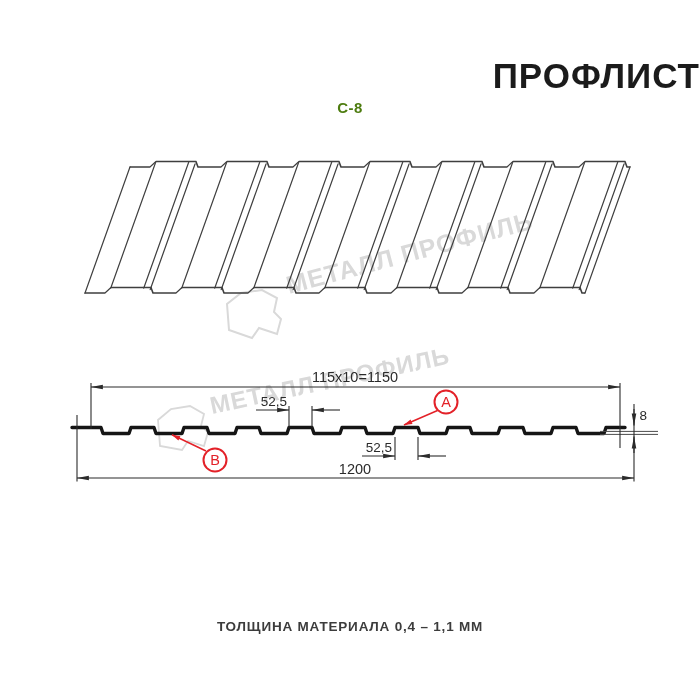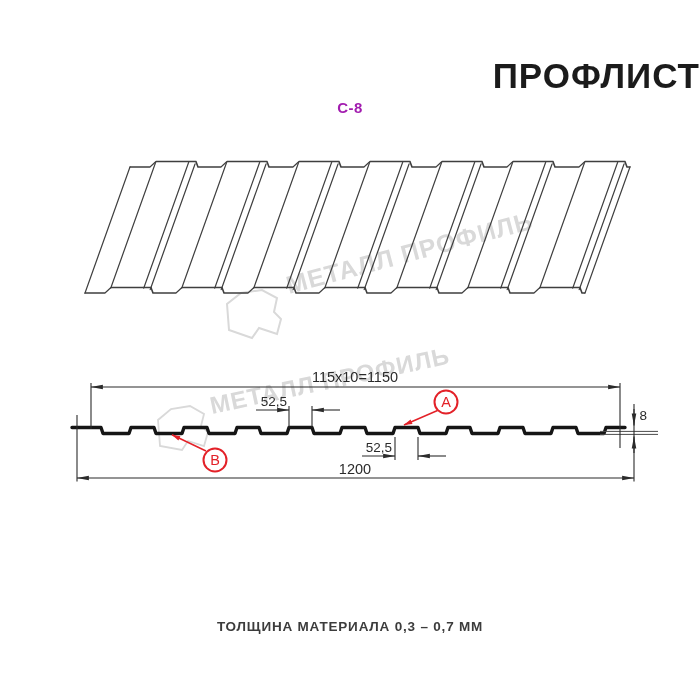--- a/index.html
+++ b/index.html
@@ -6,21 +6,21 @@
   body{
     width:700px;height:700px;position:relative;background:#ffffff;
     font-family:"Liberation Sans", sans-serif;overflow:hidden;
   }
   .title{
     position:absolute;left:0;top:56px;width:700px;text-align:right;
     font-size:35px;font-weight:bold;letter-spacing:1px;color:#1b1b1b;
   }
   .subtitle{
     position:absolute;left:0;top:99px;width:700px;text-align:center;
-    font-size:15px;font-weight:bold;letter-spacing:0.5px;color:#a21caf;
+    font-size:15px;font-weight:bold;letter-spacing:0.5px;color:#4d7c0f;
   }
   .footer-note{
     position:absolute;left:0;top:619px;width:700px;text-align:center;
     font-size:13.5px;font-weight:bold;letter-spacing:0.8px;color:#3c3c3c;
   }
   svg.drawing{position:absolute;left:0;top:0;}
   text.dim{font-family:"Liberation Sans",sans-serif;font-size:14.5px;fill:#2b2b2b;}
   text.dim-small{font-family:"Liberation Sans",sans-serif;font-size:13.5px;fill:#2b2b2b;}
   text.callout{font-family:"Liberation Sans",sans-serif;font-size:14.5px;fill:#e32128;}
   text.wm{font-family:"Liberation Sans",sans-serif;font-weight:bold;fill:#d9d9d9;letter-spacing:1px;}
@@ -125,13 +125,13 @@
       <text class="callout" x="446" y="407.2" text-anchor="middle">А</text>
     </g>
     <g>
       <line x1="206" y1="451" x2="172" y2="434.8" stroke="#e32128" stroke-width="1.5" marker-end="url(#ahr)"></line>
       <circle cx="215" cy="460" r="11.5" fill="#ffffff" stroke="#e32128" stroke-width="2"></circle>
       <text class="callout" x="215" y="465.2" text-anchor="middle">В</text>
     </g>
   </g>
 </svg>
 
-<div class="footer-note">ТОЛЩИНА МАТЕРИАЛА 0,3 – 0,7 ММ</div>
+<div class="footer-note">ТОЛЩИНА МАТЕРИАЛА 0,4 – 1,1 ММ</div>
 
 </body></html>

